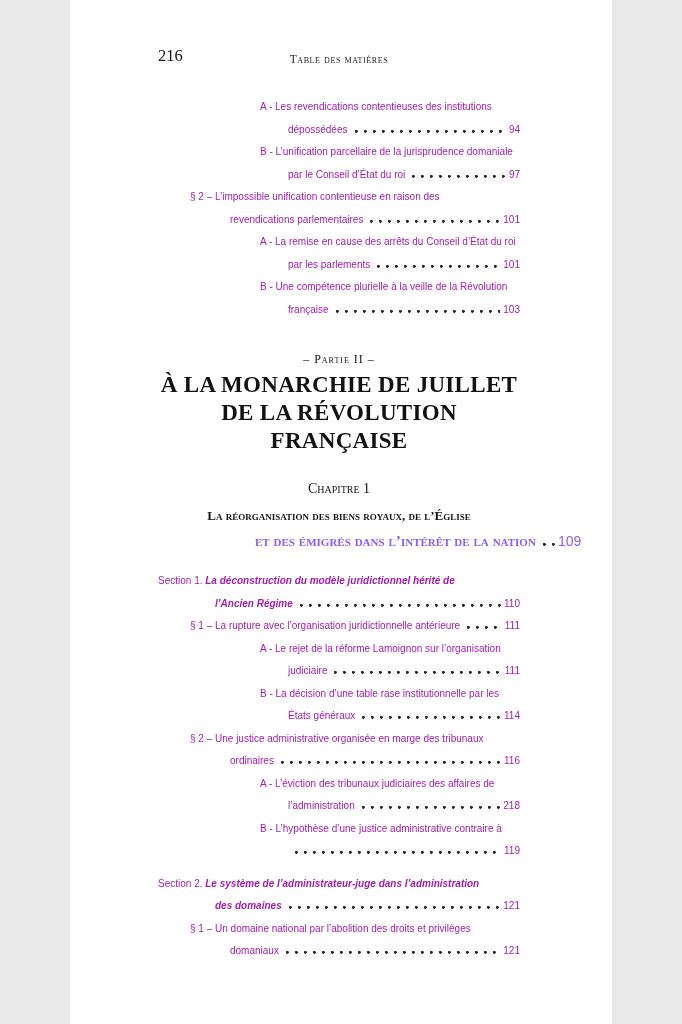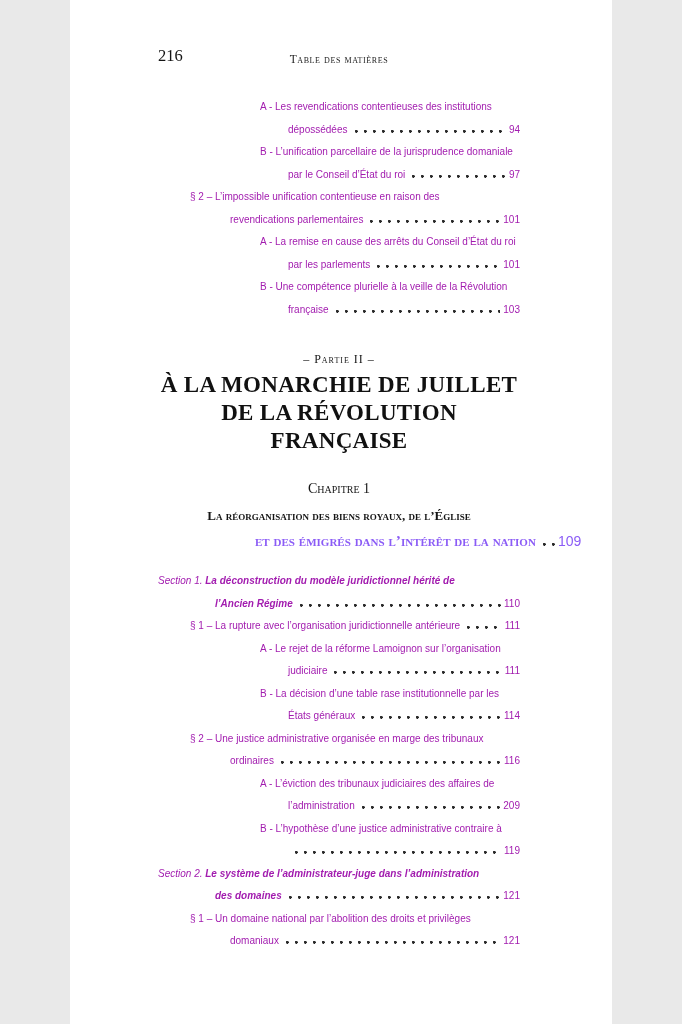--- a/index.html
+++ b/index.html
@@ -24,35 +24,35 @@
   .running-title {
     text-align: center; padding-top: 5px;
     font-family: "Liberation Serif", serif;
     font-variant: small-caps;
     font-size: 11.5px; letter-spacing: 0.6px; color: #222;
   }
   
   .toc-block { }
   #toc-top { margin-top: 26px; }
   .toc-entry { }
-  .group-gap { }
+  .group-gap { margin-top: 10px; }
   .toc-line {
     display: flex; align-items: baseline;
     font-size: 10px; line-height: 22.5px;
     color: #a21caf;
   }
   .line-text { white-space: nowrap; }
   
   .lvl-sub .toc-line.first      { padding-left: 102px; }
   .lvl-sub .toc-line.cont       { padding-left: 130px; }
   .lvl-para .toc-line.first     { padding-left: 32px; }
   .lvl-para .toc-line.cont      { padding-left: 72px; }
   .lvl-section .toc-line.first  { padding-left: 0; }
   .lvl-section .toc-line.cont   { padding-left: 57px; }
-  .sec-label { font-style: italic; font-weight: normal; }
+  .sec-label { font-weight: normal; }
   .sec-title, .lvl-section .toc-line.cont .line-text { font-style: italic; font-weight: bold; }
   
   .leader {
     flex: 1 1 auto; min-width: 12px; height: 3px;
     margin: 0 3px 0 7px;
     background-image: radial-gradient(circle at 1.4px 1.4px, #2a2a2a 1.25px, rgba(0,0,0,0) 1.6px);
     background-size: 9px 3px; background-repeat: repeat-x;
   }
   .page-ref { flex: 0 0 auto; }
   
@@ -217,21 +217,21 @@
           <span class="page-ref">116</span>
         </div>
       </div>
       <div class="toc-entry lvl-sub">
         <div class="toc-line first">
           <span class="line-text">A - L’éviction des tribunaux judiciaires des affaires de</span>
         </div>
         <div class="toc-line cont">
           <span class="line-text">l’administration</span>
           <span class="leader"></span>
-          <span class="page-ref">209</span>
+          <span class="page-ref">218</span>
         </div>
       </div>
       <div class="toc-entry lvl-sub">
         <div class="toc-line first">
           <span class="line-text">B - L’hypothèse d’une justice administrative contraire à</span>
         </div>
         <div class="toc-line cont">
           <span class="leader"></span>
           <span class="page-ref">119</span>
         </div>

